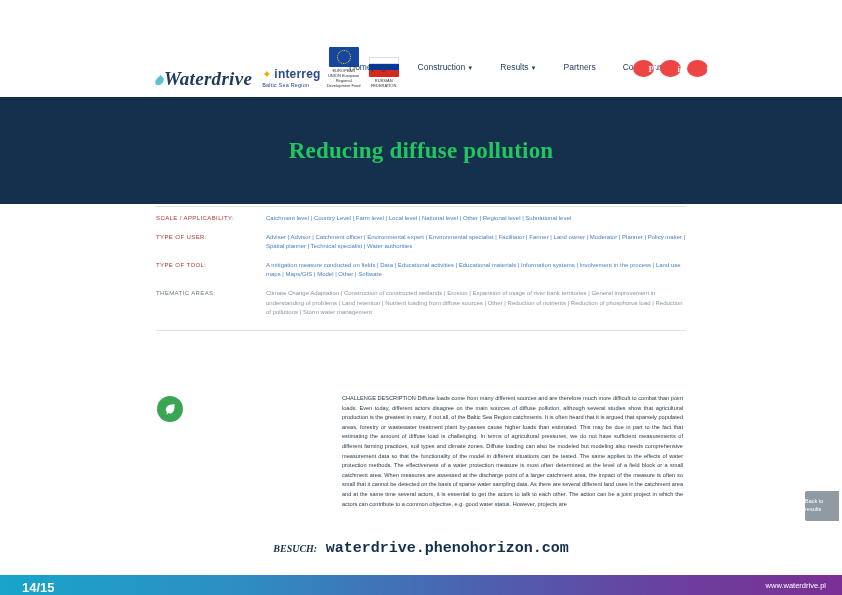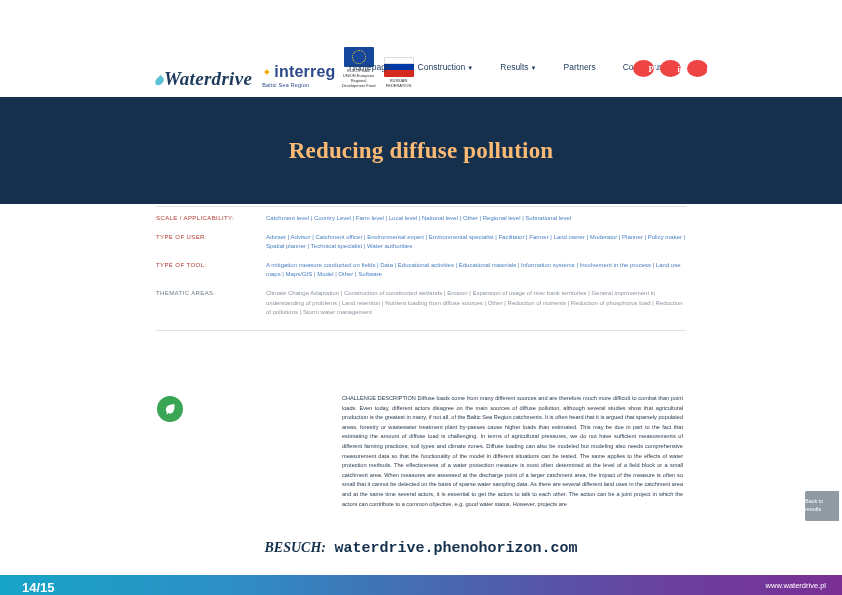--- a/index.html
+++ b/index.html
@@ -37,21 +37,21 @@
   }
   .logo-interreg {
     display: flex; flex-direction: column; justify-content: center;
     padding-left: 4px;
   }
   .interreg-row { display: flex; align-items: center; gap: 3px; }
   .interreg-star {
     color: #f2a900; font-size: 11px; line-height: 1;
   }
   .interreg-name {
-    font-size: 16px; font-weight: bold; color: #2d4a8a; letter-spacing: .2px;
+    font-size: 12px; font-weight: bold; color: #2d4a8a; letter-spacing: .2px;
   }
   .interreg-sub {
     font-size: 5.5px; color: #2d4a8a; letter-spacing: .2px; margin-top: 1px;
   }
   .eu-flag {
     width: 30px; height: 20px; background: #16479d; position: relative;
     border-radius: 1px;
   }
   .eu-flag .stars {
     position: absolute; left: 50%; top: 50%;
@@ -97,21 +97,21 @@
   }
 
   
   .hero {
     position: absolute; left: 0; top: 97px; width: 842px; height: 107px;
     background: #15304d;
     display: flex; align-items: center; justify-content: center;
   }
   .hero-title {
     font-family: "Liberation Serif", serif;
-    font-weight: bold; font-size: 23px; color: #fdba74;
+    font-weight: bold; font-size: 23px; color: #22c55e;
     letter-spacing: .2px;
   }
 
   
   .meta {
     position: absolute; left: 156px; top: 214px; width: 530px;
   }
   .meta-row {
     display: flex; margin-bottom: 9px;
   }
@@ -166,21 +166,21 @@
     border-radius: 2px 0 0 2px;
   }
 
   
   .besuch {
     position: absolute; left: 0; top: 538px; width: 842px;
     text-align: center;
   }
   .besuch-label {
     font-family: "Liberation Serif", serif;
-    font-style: italic; font-weight: bold; font-size: 14px; color: #15304d;
+    font-style: italic; font-weight: bold; font-size: 10px; color: #15304d;
   }
   .besuch-url {
     font-family: Liberation Mono, monospace;
     font-weight: bold; font-size: 15px; color: #15304d; margin-left: 4px;
   }
 
   
   .bottom-bar {
     position: absolute; left: 0; top: 575px; width: 842px; height: 20px;
     background: linear-gradient(90deg, #17a5c9 0%, #2e8ec4 28%, #4e5fae 58%, #6b3f9e 80%, #7b2f95 100%);

